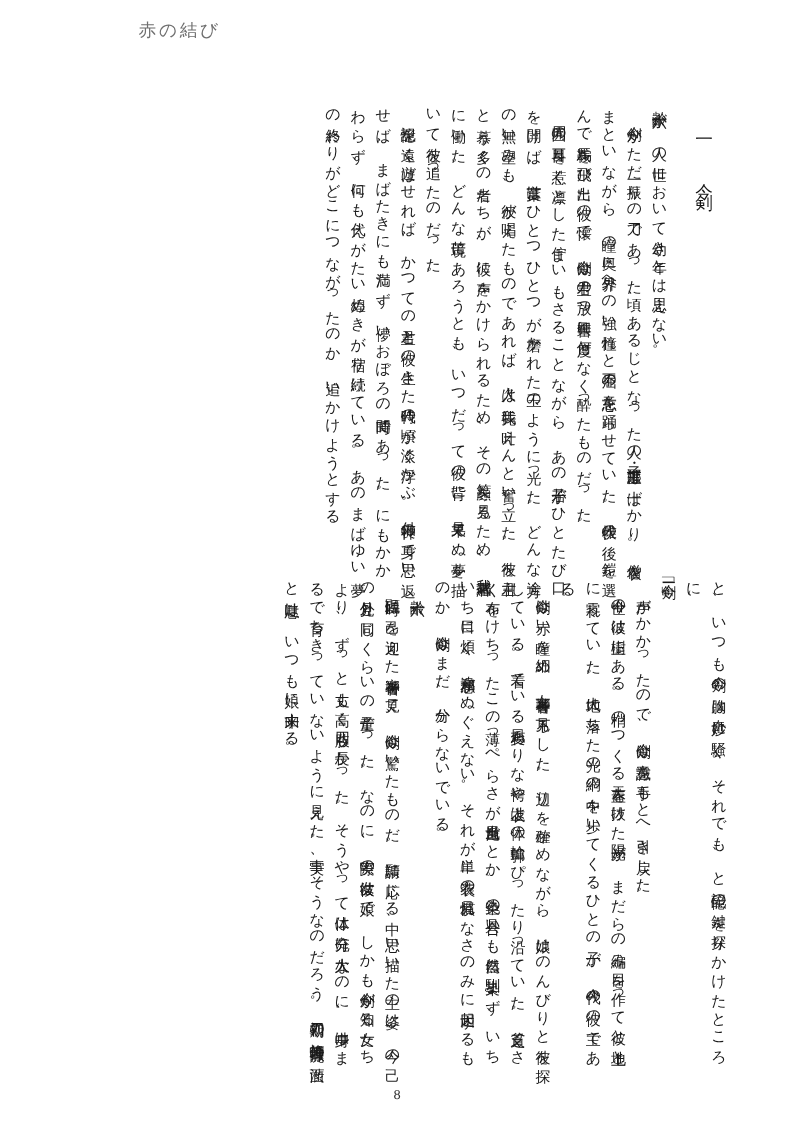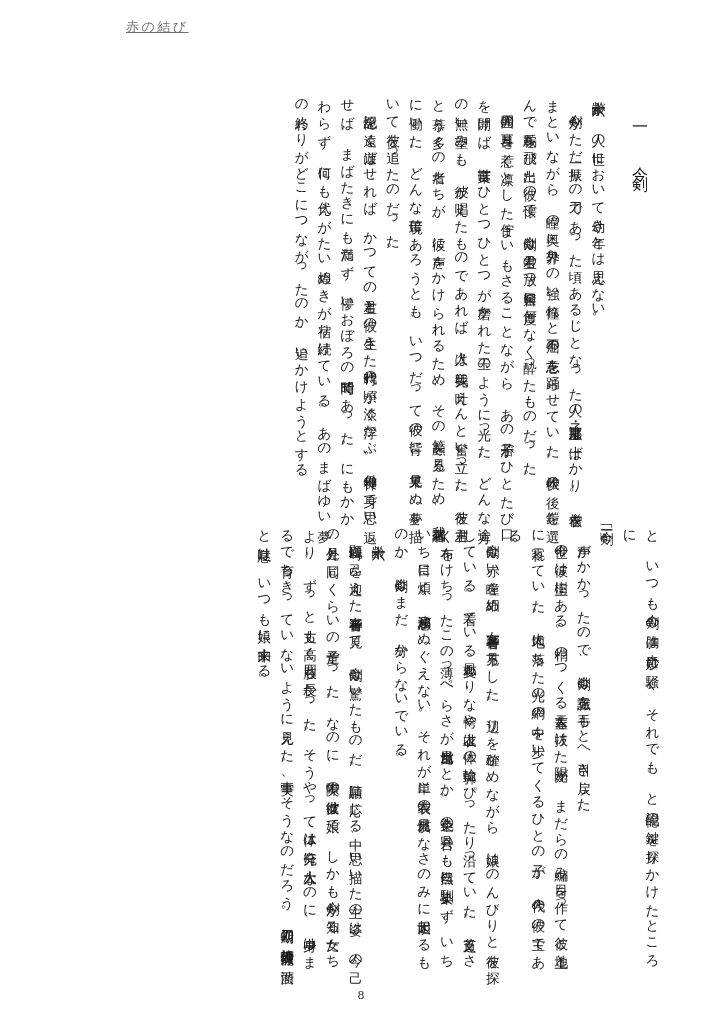--- a/index.html
+++ b/index.html
@@ -18,26 +18,25 @@
     background: #ffffff;
     overflow: hidden;
     box-sizing: border-box;
   }
 
   
   .running-header {
     position: absolute;
     top: 18px;
     left: 126px;
-    font-size: 13px;
+    font-size: 16px;
     color: #6f6f6f;
     letter-spacing: 2.5px;
     white-space: nowrap;
     font-family: "DejaVu Serif", "Liberation Serif", serif;
-    text-decoration: underline;
   }
 
   
   .vblock {
     position: absolute;
     writing-mode: vertical-rl;
     -webkit-writing-mode: vertical-rl;
     text-orientation: upright;
     -webkit-text-orientation: upright;
     font-family: "DejaVu Serif", "Liberation Serif", serif;

